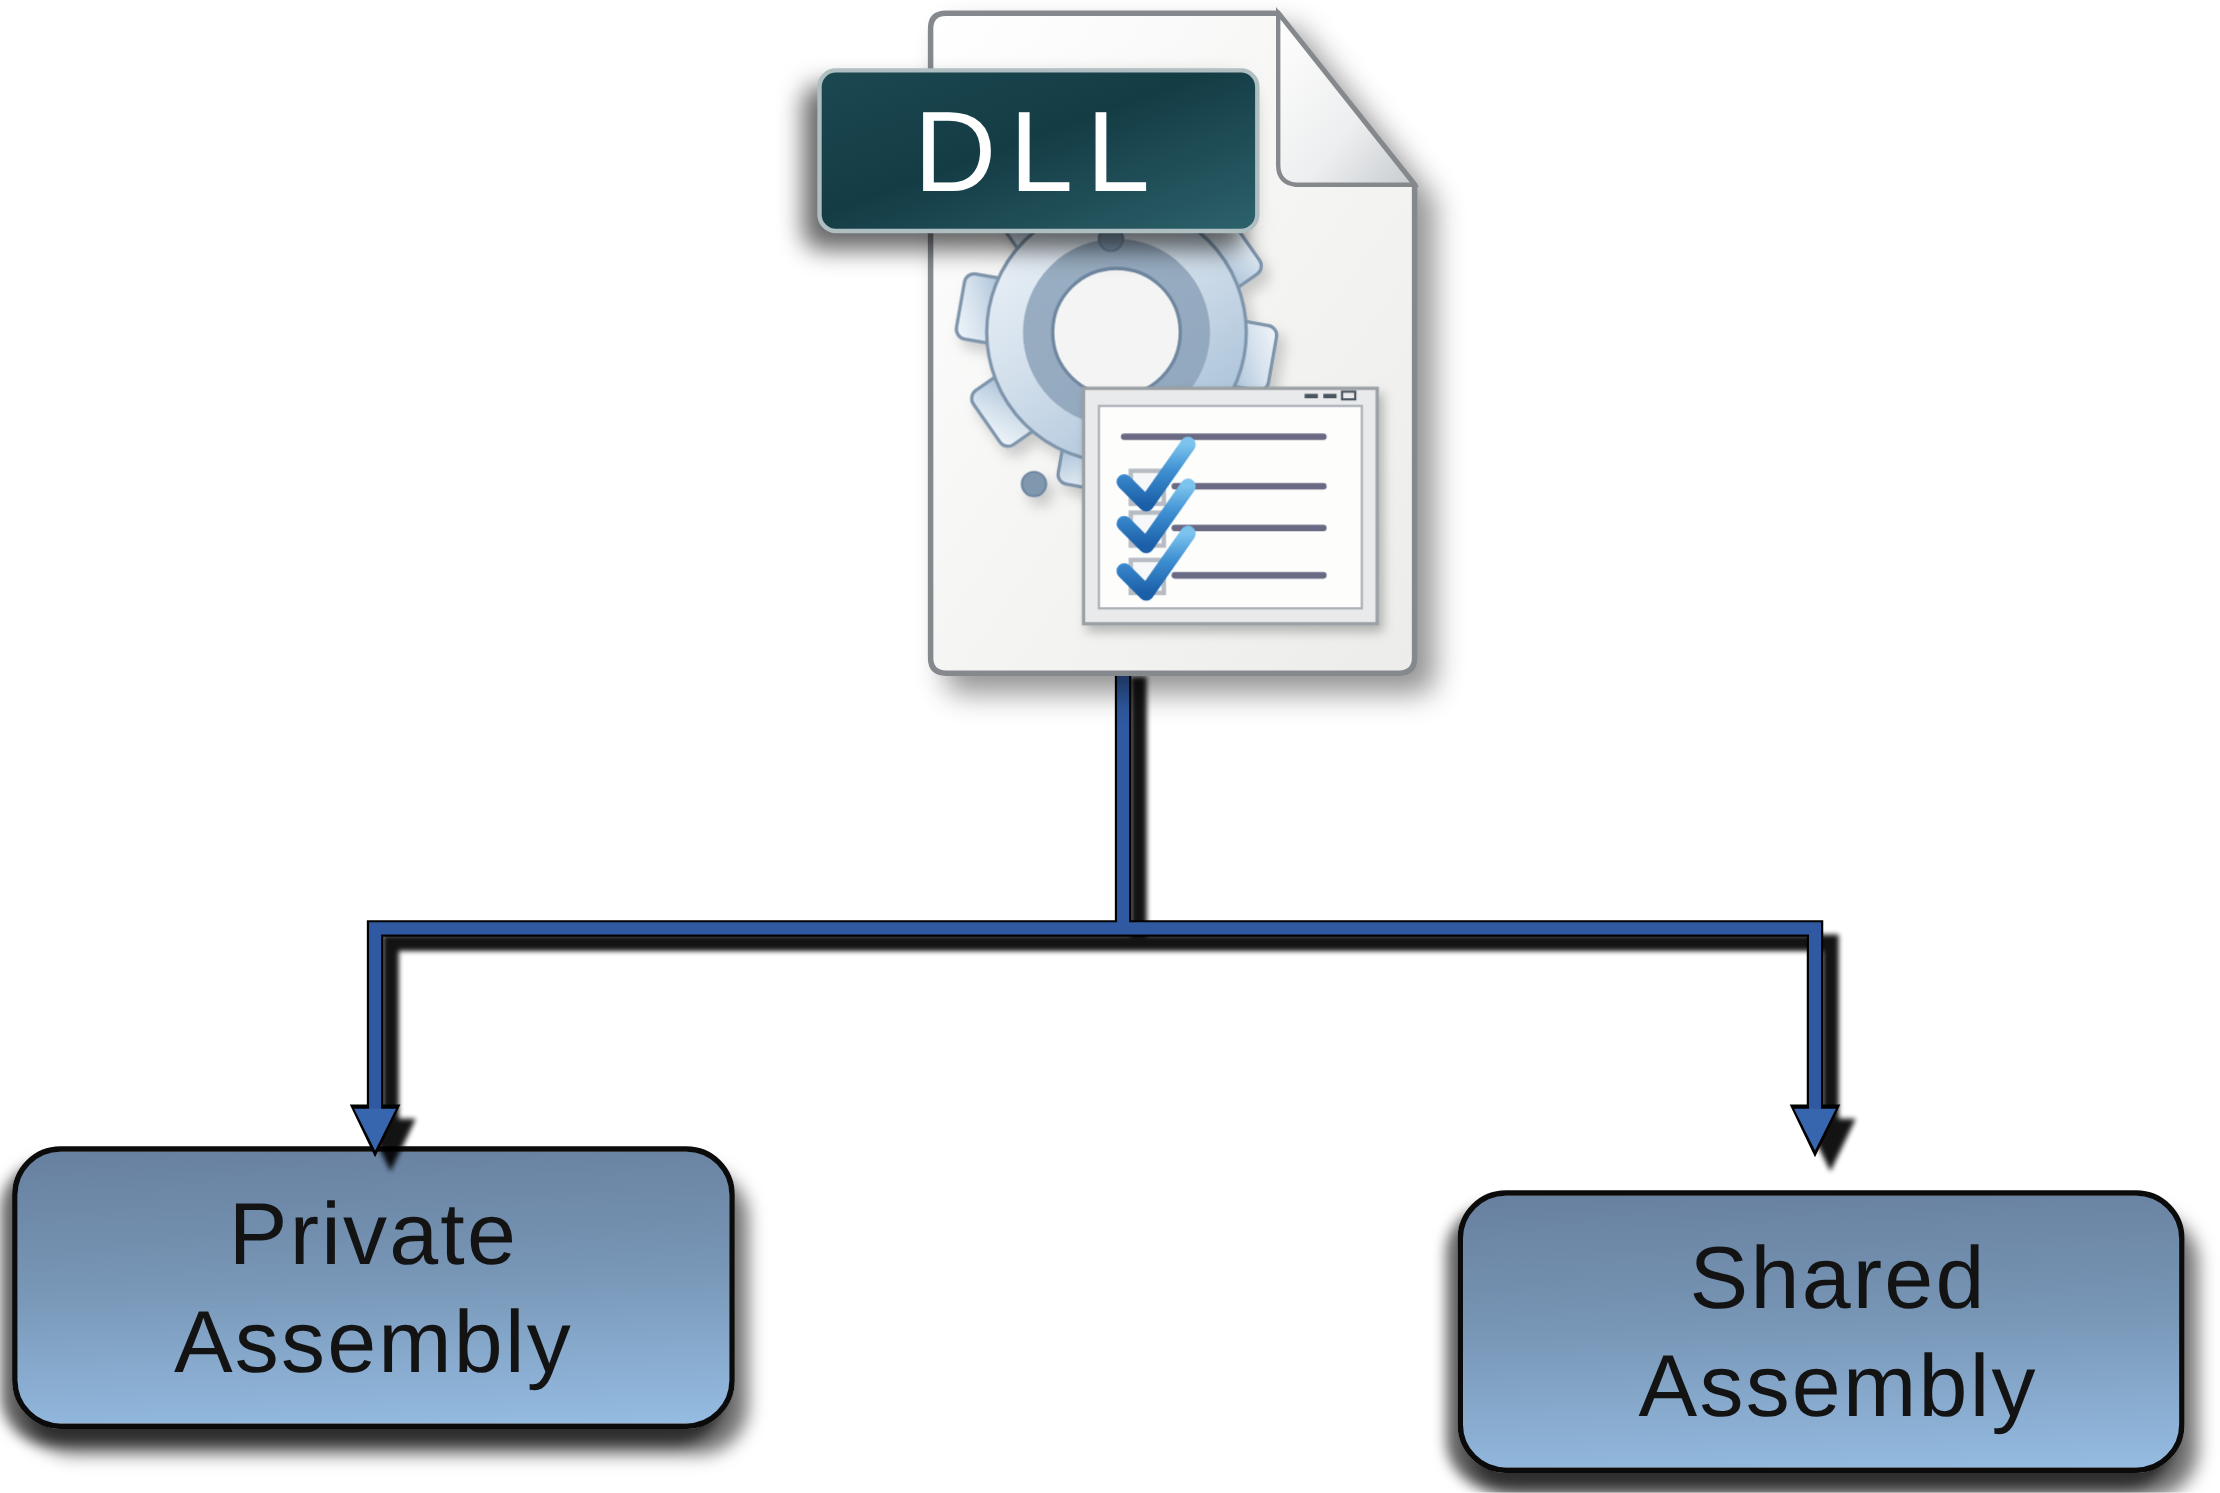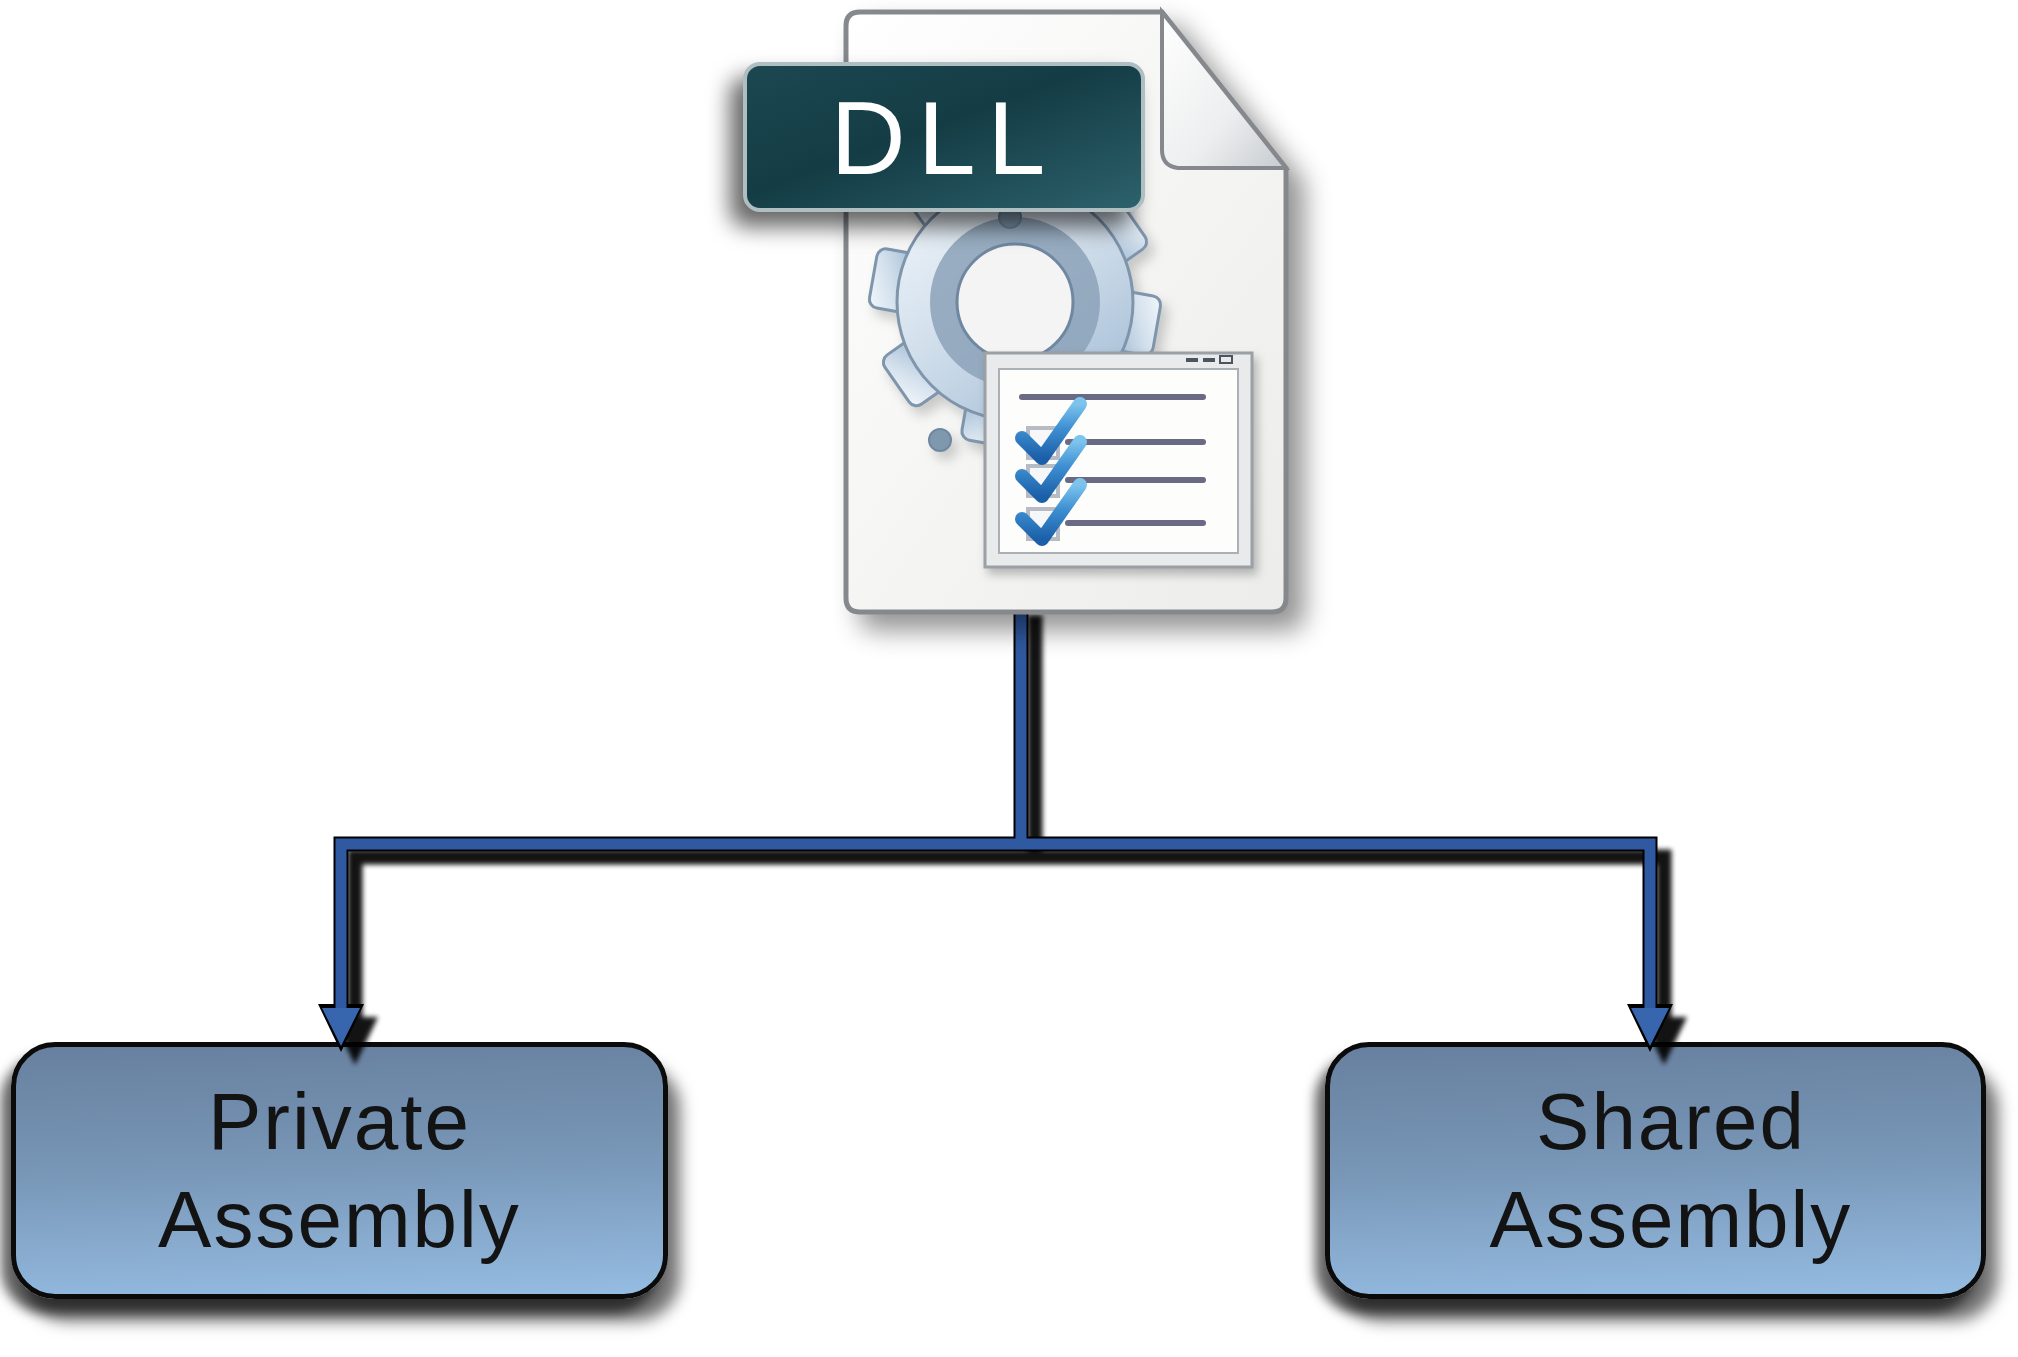--- a/index.html
+++ b/index.html
@@ -15,21 +15,21 @@
     position:absolute;
     width:657px;height:257px;
     border:5px solid #0b0b0b;
     border-radius:44px;
     background:linear-gradient(178deg,#68809F 0%,#7795B5 45%,#95BCE2 100%);
     box-shadow:-10px 14px 12px rgba(0,0,0,.60), 12px 22px 16px rgba(0,0,0,.55);
     display:flex;flex-direction:column;align-items:center;justify-content:center;
     box-sizing:border-box;
   }
   #private-box{left:11px;top:1042px;}
-  #shared-box{left:1325px;top:1042px;width:661px;padding-left:31px;}
+  #shared-box{left:1325px;top:1082px;width:661px;padding-left:31px;}
   .assembly-line{
     font-size:80px;line-height:98px;letter-spacing:2px;
     color:#131313;text-align:center;white-space:nowrap;
   }
   
   svg.layer{position:absolute;left:0;top:0;pointer-events:none;}
   .dll-badge-text{
     font-family:"Liberation Sans", sans-serif;
     font-size:104px;letter-spacing:12px;fill:#ffffff;
   }

